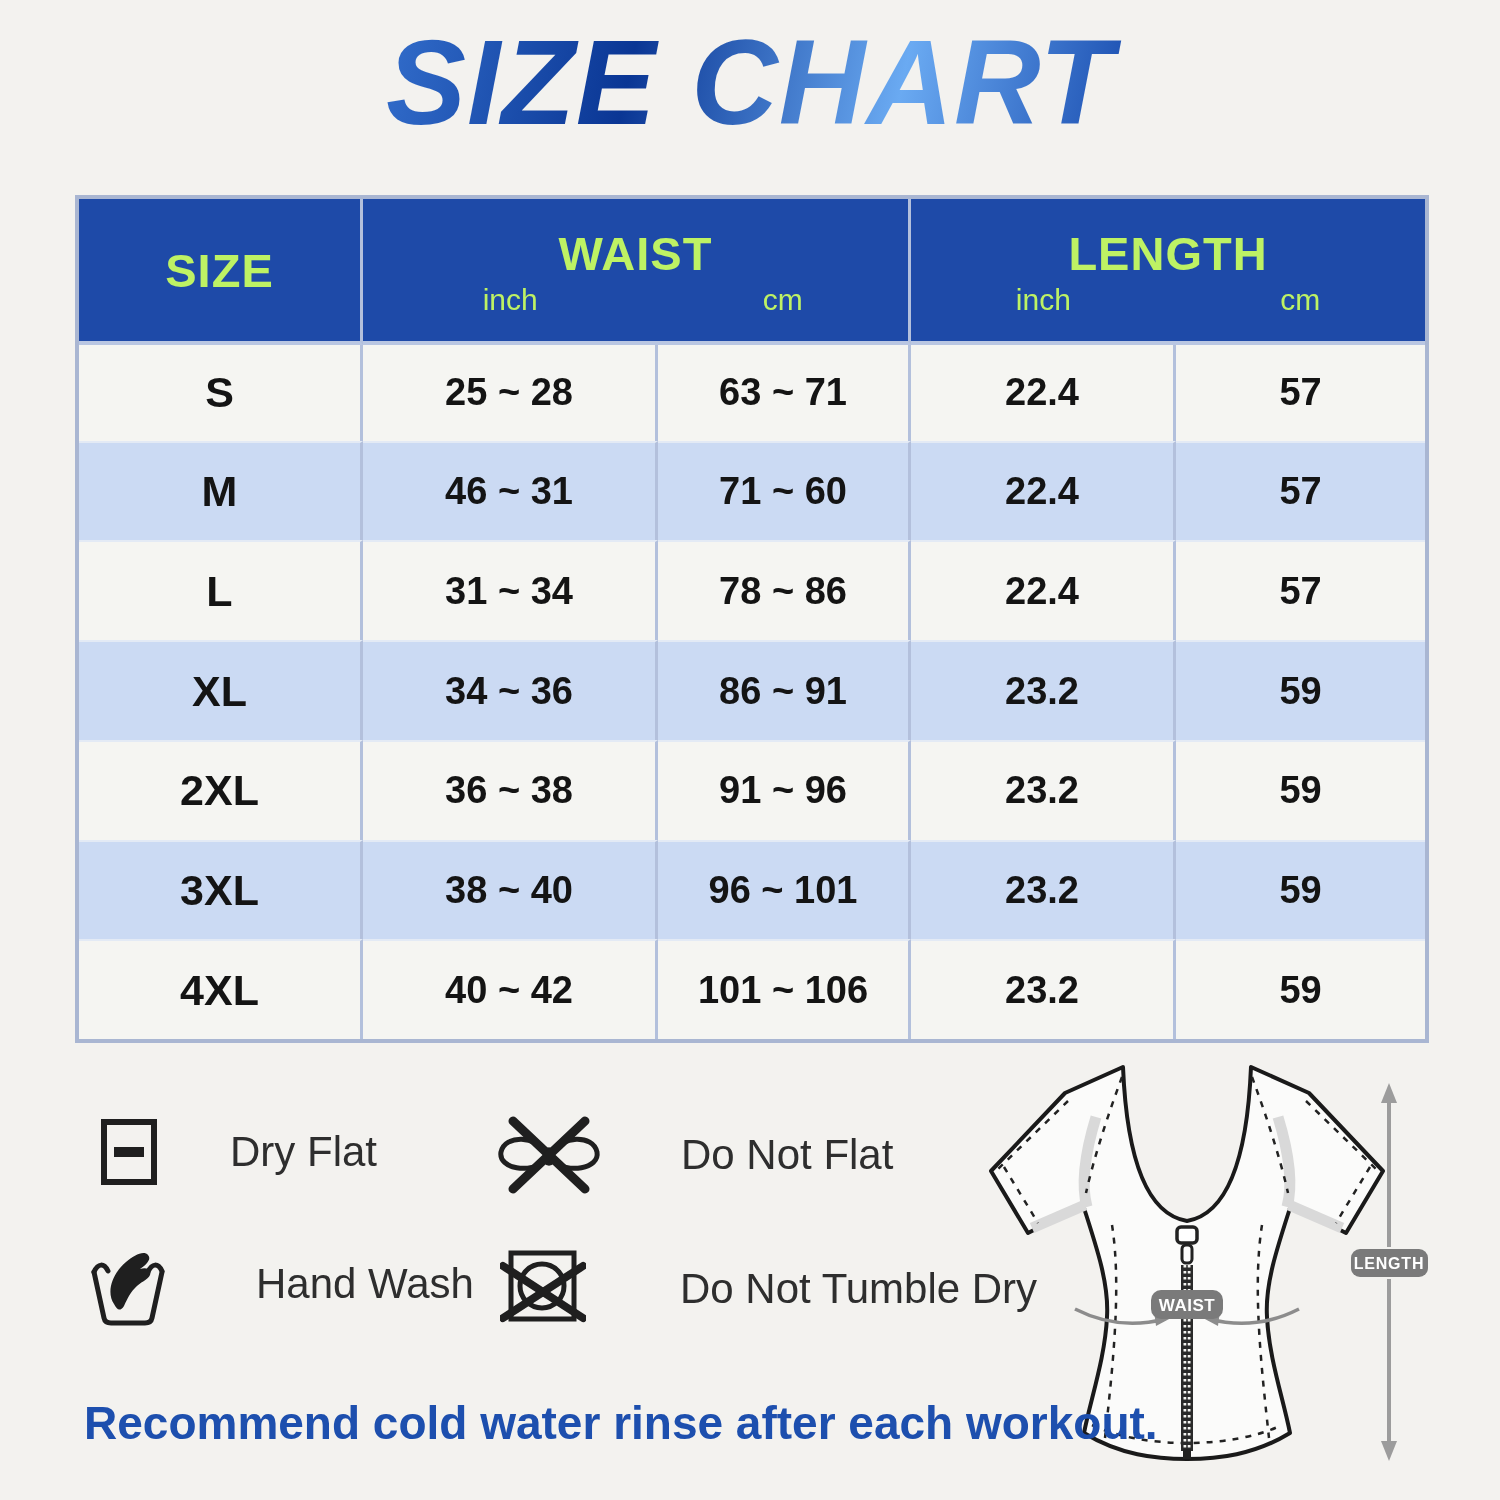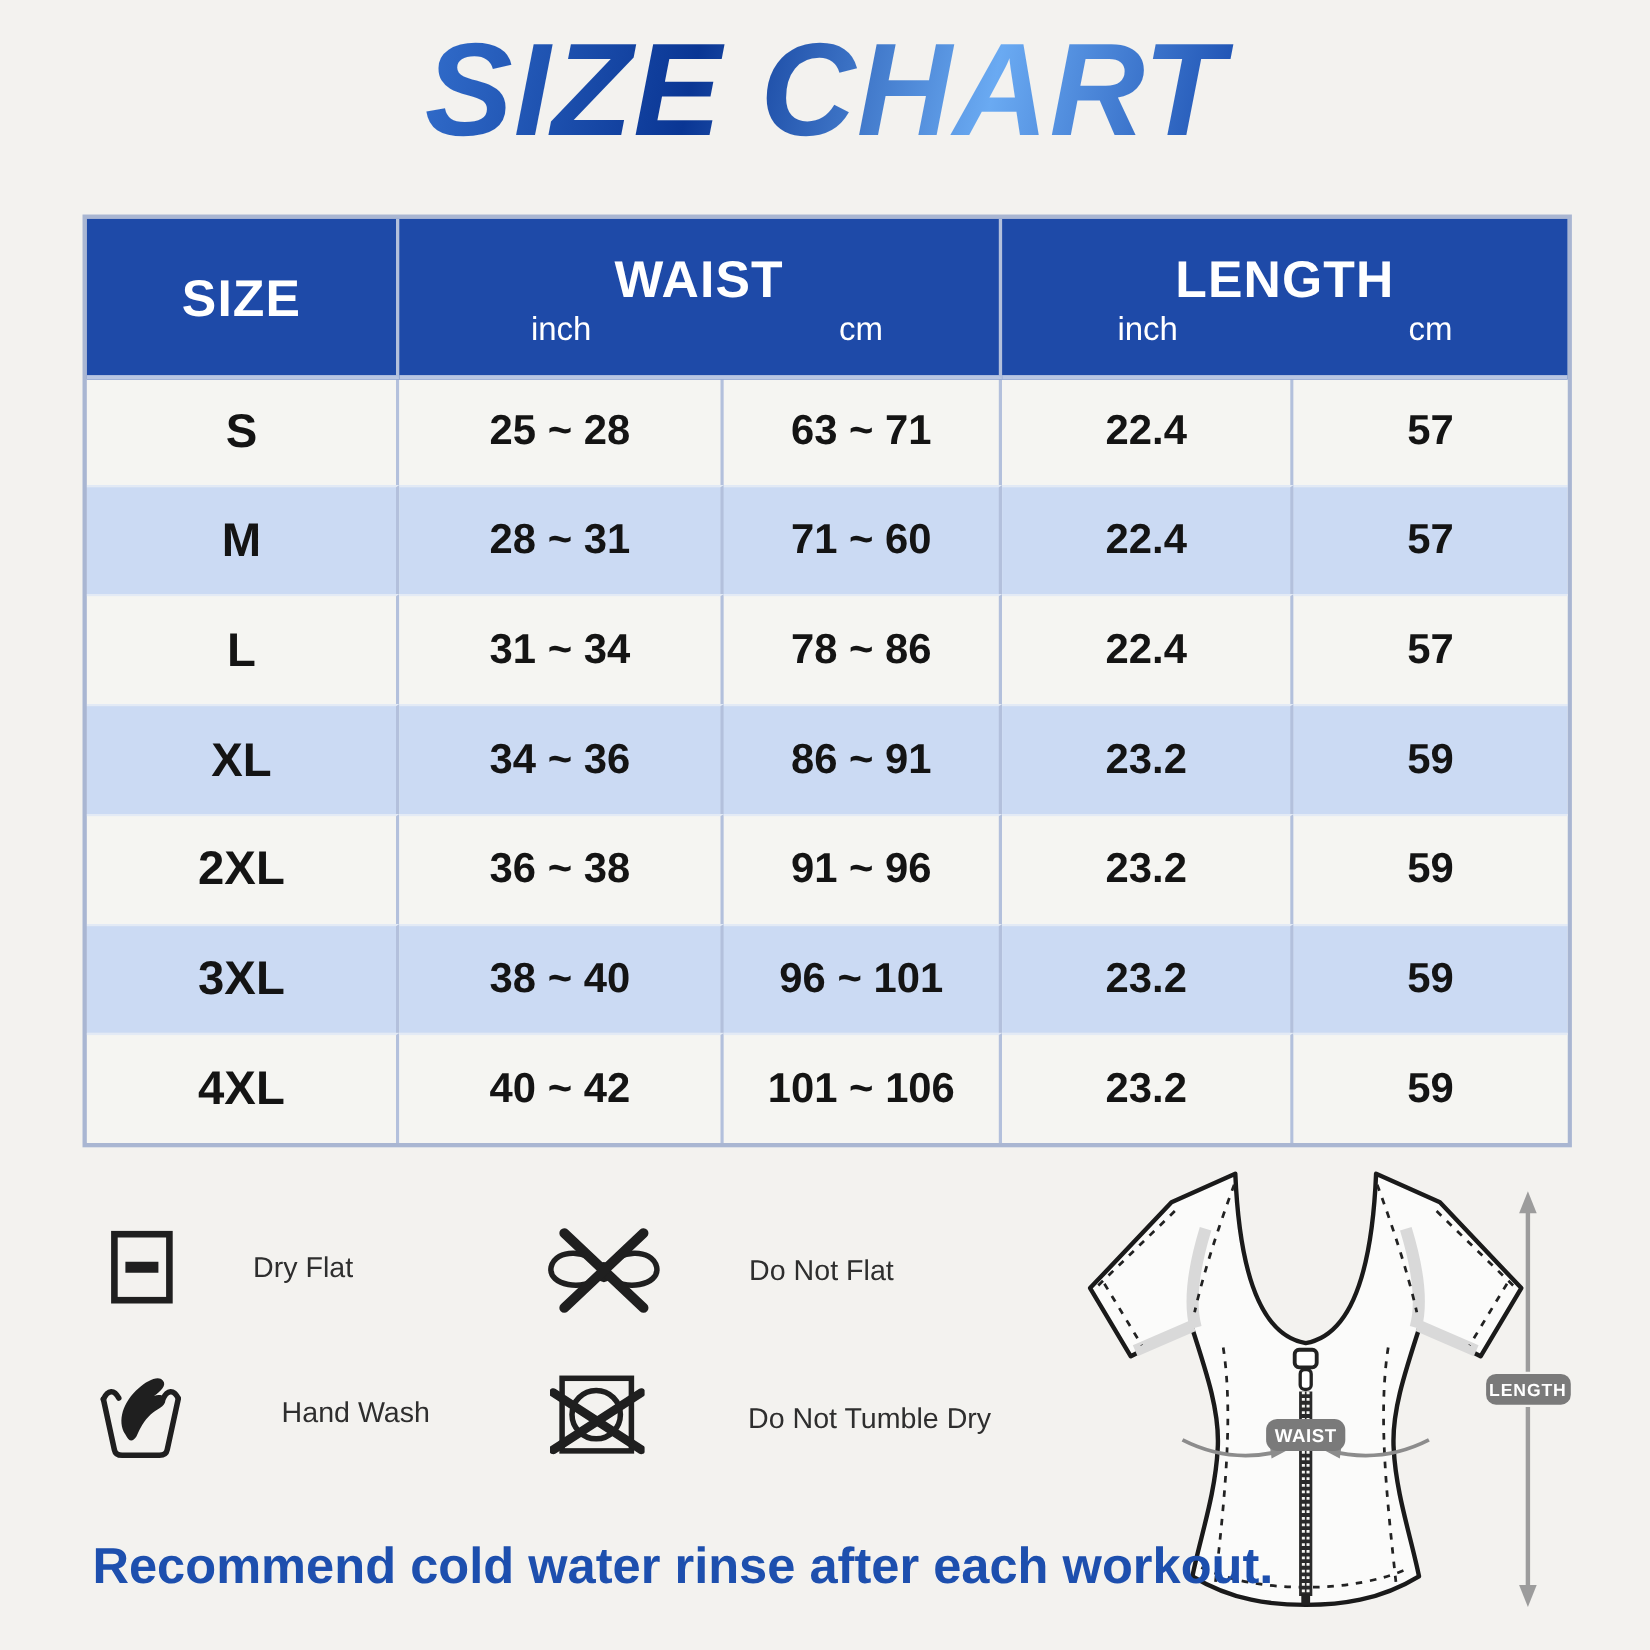--- a/index.html
+++ b/index.html
@@ -16,21 +16,21 @@
     background:linear-gradient(102deg,#0c3da4 4%,#3f7fdd 20%,#0a3694 42%,#6aaaf2 60%,#0c3da4 78%,#2a63c8 100%);
     -webkit-background-clip:text; background-clip:text; color:transparent;
   }
   
   table.size-table{
     position:absolute; left:75px; top:195px; width:1350px; height:848px;
     border-collapse:separate; border-spacing:0; table-layout:fixed;
     border:4px solid #a9b6d2; background:#f5f5f2;
   }
   .size-table th{
-    background:#1e4aa8; color:#ffffff; position:relative;
+    background:#1e4aa8; color:#bef264; position:relative;
     border-right:3px solid #b3c0dc; border-bottom:4px solid #b9c6e2;
     height:142px; padding:0; vertical-align:middle;
   }
   .size-table th:last-child{border-right:none;}
   .hdr-main{display:block; text-align:center; font-size:47px; font-weight:800; letter-spacing:1px;}
   th.group .hdr-main{margin-top:-34px;}
   .units{position:absolute; left:0; right:0; top:84px; display:flex;}
   .units span{display:block; text-align:center; font-size:30px; font-weight:400;}
   .u-waist span:first-child{width:54%;} .u-waist span:last-child{width:46%;}
   .u-length span:first-child{width:51.5%;} .u-length span:last-child{width:48.5%;}
@@ -39,21 +39,21 @@
     border-right:3px solid #b3c0dc;
     font-size:38px; font-weight:700; color:#141414;
   }
   .size-table td:last-child{border-right:none;}
   .size-table tbody tr:not(:first-child) td{border-top:2px solid #e3eaf5;}
   .size-table tbody tr:nth-child(odd) td{background:#f5f5f2;}
   .size-table tbody tr:nth-child(even) td{background:#cbdaf3;}
   td.size-col{font-size:43px; font-weight:800;}
   
   .care-item{position:absolute; display:flex; align-items:center;}
-  .care-item .lbl{font-size:26px; font-weight:400; color:#2e2e2e; white-space:nowrap;}
+  .care-item .lbl{font-size:42px; font-weight:400; color:#2e2e2e; white-space:nowrap;}
   .ci-1{left:100px; top:1118px;} .ci-1 .lbl{margin-left:72px;}
   .ci-2{left:493px; top:1112px;} .ci-2 .lbl{margin-left:76px;}
   .ci-3{left:88px;  top:1242px;} .ci-3 .lbl{margin-left:88px;}
   .ci-4{left:500px; top:1248px;} .ci-4 .lbl{margin-left:94px;}
   .care-item svg{display:block;}
   
   .garment{position:absolute; left:962px; top:1053px; width:500px; height:445px;}
   
   .note{
     position:absolute; left:84px; top:1396px;
@@ -99,21 +99,21 @@
     <tbody>
       <tr>
         <td class="size-col">S</td>
         <td>25 ~ 28</td>
         <td>63 ~ 71</td>
         <td>22.4</td>
         <td>57</td>
       </tr>
       <tr>
         <td class="size-col">M</td>
-        <td>28 ~ 31</td>
+        <td>46 ~ 31</td>
         <td>71 ~ 60</td>
         <td>22.4</td>
         <td>57</td>
       </tr>
       <tr>
         <td class="size-col">L</td>
         <td>31 ~ 34</td>
         <td>78 ~ 86</td>
         <td>22.4</td>
         <td>57</td>

